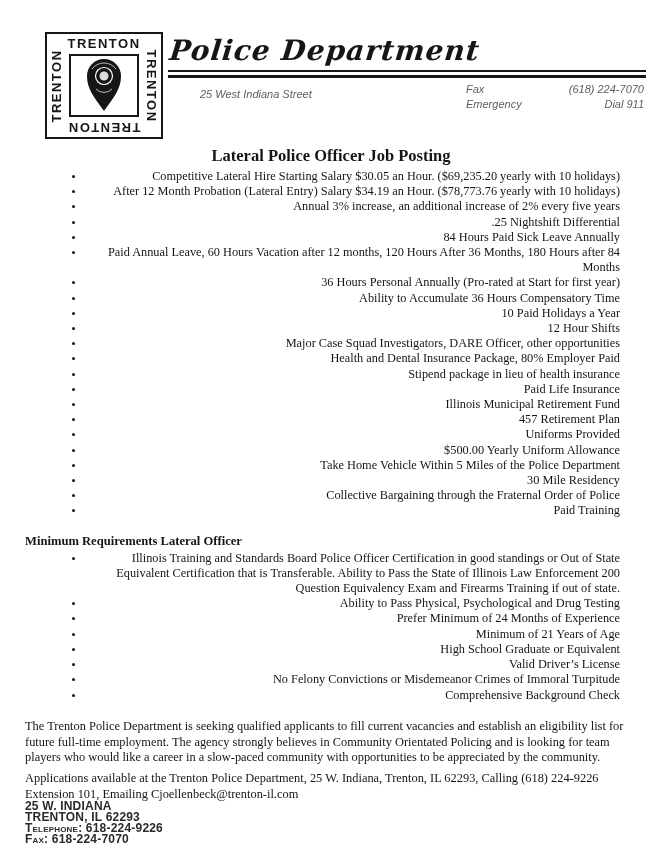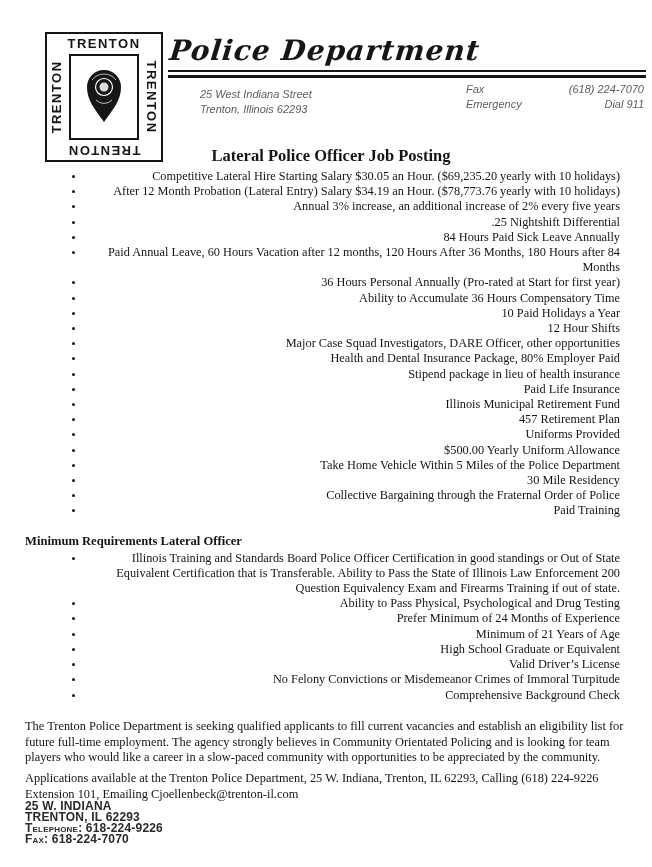--- a/index.html
+++ b/index.html
@@ -4,21 +4,21 @@
 <style>
   html,body{margin:0;padding:0;background:#e8e8e8;}
   .page{
     position:relative;width:652px;height:867px;background:#ffffff;
     font-family:"Liberation Serif",serif;color:#151515;overflow:hidden;
     margin:0 auto;
   }
   
   .header{position:relative;height:141px;}
   .logo{
-    position:absolute;left:45px;top:32px;width:118px;height:130px;
+    position:absolute;left:45px;top:32px;width:118px;height:107px;
     border:2px solid #161616;box-sizing:border-box;background:#fff;
   }
   .logo-word{
     position:absolute;font-family:"Liberation Sans",sans-serif;
     font-weight:700;font-size:13px;letter-spacing:1.5px;color:#161616;
     white-space:nowrap;
   }
   .logo-word.top{top:2px;left:50%;transform:translateX(-50%);}
   .logo-word.bottom{bottom:2px;left:50%;transform:translateX(-50%) rotate(180deg);}
   .logo-word.leftside{writing-mode:vertical-rl;left:2px;top:50%;transform:translateY(-50%) rotate(180deg);}
@@ -97,21 +97,20 @@
           <path d="M12 30 A 11 11 0 0 0 28 30" fill="none" stroke="#ffffff" stroke-width="1" opacity="0.7"></path>
         </svg>
       </div>
     </div>
 
     <div class="header-right">
       <span class="script-title">Police Department</span>
       <div class="rule"></div>
       <div class="addr">
         <div>25 West Indiana Street</div>
-        <div>Trenton, Illinois  62293</div>
       </div>
       <div class="contacts">
         <div class="contact-row">
           <span class="contact-label">Fax</span>
           <span class="contact-value">(618) 224-7070</span>
         </div>
         <div class="contact-row">
           <span class="contact-label">Emergency</span>
           <span class="contact-value">Dial 911</span>
         </div>

